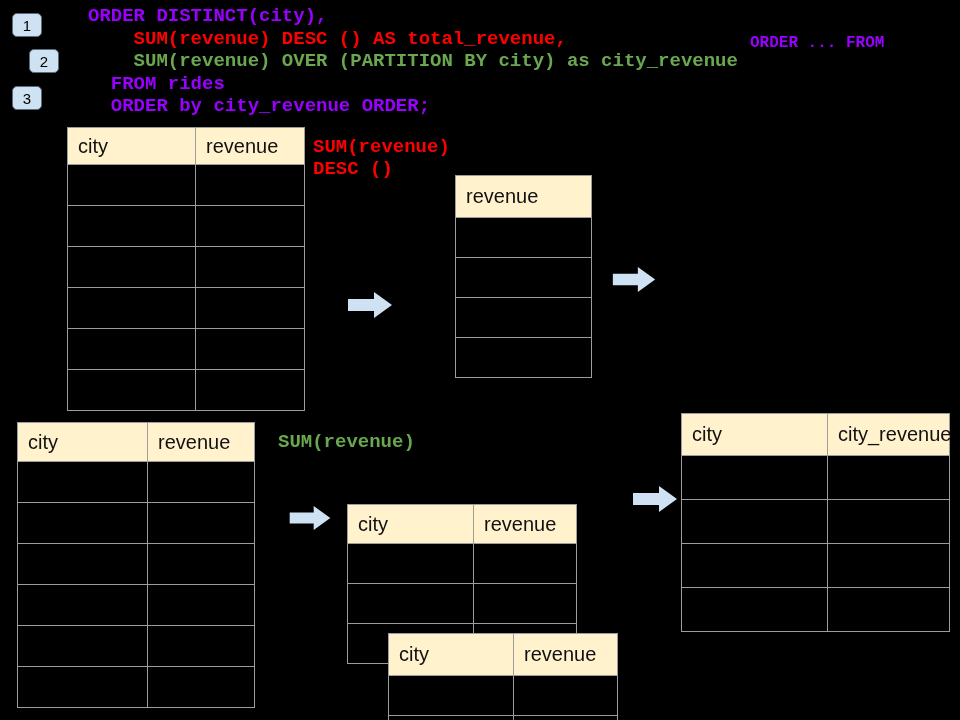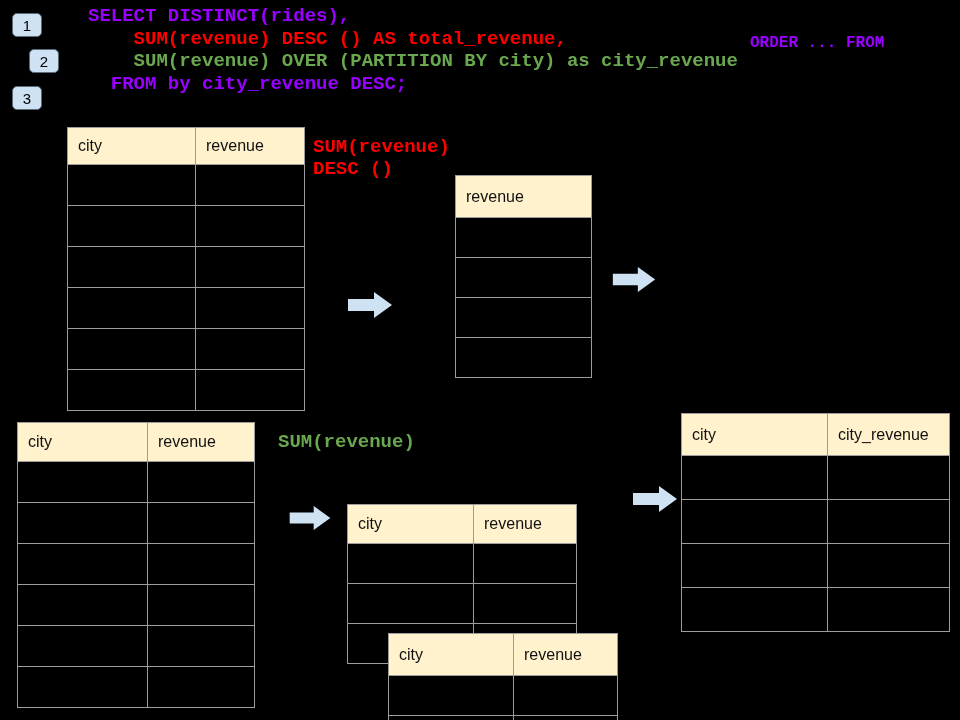--- a/index.html
+++ b/index.html
@@ -30,21 +30,21 @@
   .c-purple{color:var(--sql_purple,#9900FF);}
   .c-red{color:var(--sql_red,#FF0000);}
   .c-green{color:var(--sql_green,#6AA84F);}
   
   table.dtable{
     position:absolute;border-collapse:collapse;table-layout:fixed;
   }
   .dtable th{
     background:var(--header_fill,#FFF2CC);color:#111;
     font-weight:normal;text-align:left;padding:0 0 0 10px;
-    font-size:16px;border:1px solid #9d9d9d;
+    font-size:20px;border:1px solid #9d9d9d;
   }
   .dtable td{background:#000;border:1px solid #9d9d9d;padding:0;}
   .t-source1{left:67px;top:127px;width:238px;}
   .t-source1 th{height:36px;}  .t-source1 td{height:40px;}
   .t-source1 th:first-child,.t-source1 td:first-child{width:117px;}
   .t-totalres{left:455px;top:175px;width:137px;}
   .t-totalres th{height:41px;} .t-totalres td{height:39px;}
   .t-source2{left:17px;top:422px;width:238px;}
   .t-source2 th{height:38px;}  .t-source2 td{height:40px;}
   .t-source2 th:first-child,.t-source2 td:first-child{width:119px;}
@@ -68,21 +68,21 @@
 </style>
 </head>
 <body>
 
 <div class="canvas">
 
   <div class="badge badge-1">1</div>
   <div class="badge badge-2">2</div>
   <div class="badge badge-3">3</div>
 
-  <div class="code code-main"><div class="code-line c-purple">SELECT DISTINCT(rides),</div><div class="code-line c-red">    SUM(revenue) DESC () AS total_revenue,</div><div class="code-line c-green">    SUM(revenue) OVER (PARTITION BY city) as city_revenue</div><div class="code-line c-purple">  FROM by city_revenue DESC;</div></div>
+  <div class="code code-main"><div class="code-line c-purple">ORDER DISTINCT(city),</div><div class="code-line c-red">    SUM(revenue) DESC () AS total_revenue,</div><div class="code-line c-green">    SUM(revenue) OVER (PARTITION BY city) as city_revenue</div><div class="code-line c-purple">  FROM rides</div><div class="code-line c-purple">  ORDER by city_revenue ORDER;</div></div>
 
   <div class="code code-frag"><div class="code-line c-purple">ORDER ... FROM</div></div>
 
   <div class="code code-ann-total"><div class="code-line c-red">SUM(revenue)</div><div class="code-line c-red">DESC ()</div></div>
 
   <div class="code code-ann-part"><div class="code-line c-green">SUM(revenue)</div></div>
 
   <table class="dtable t-source1">
       <thead>
         <tr>

